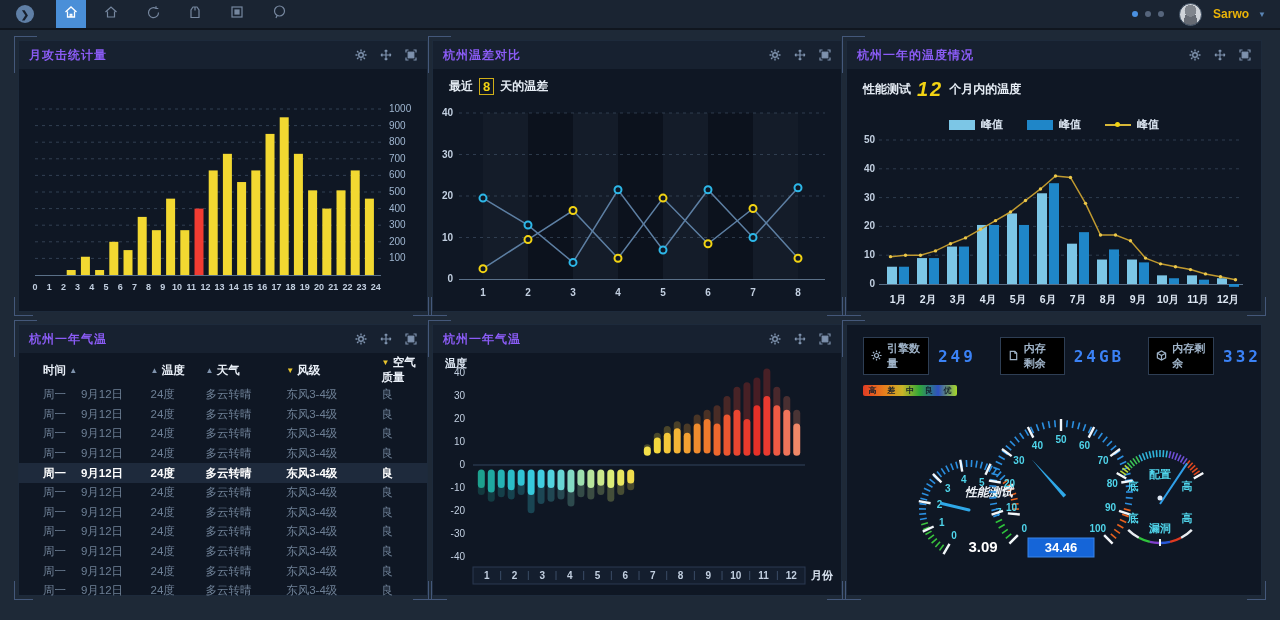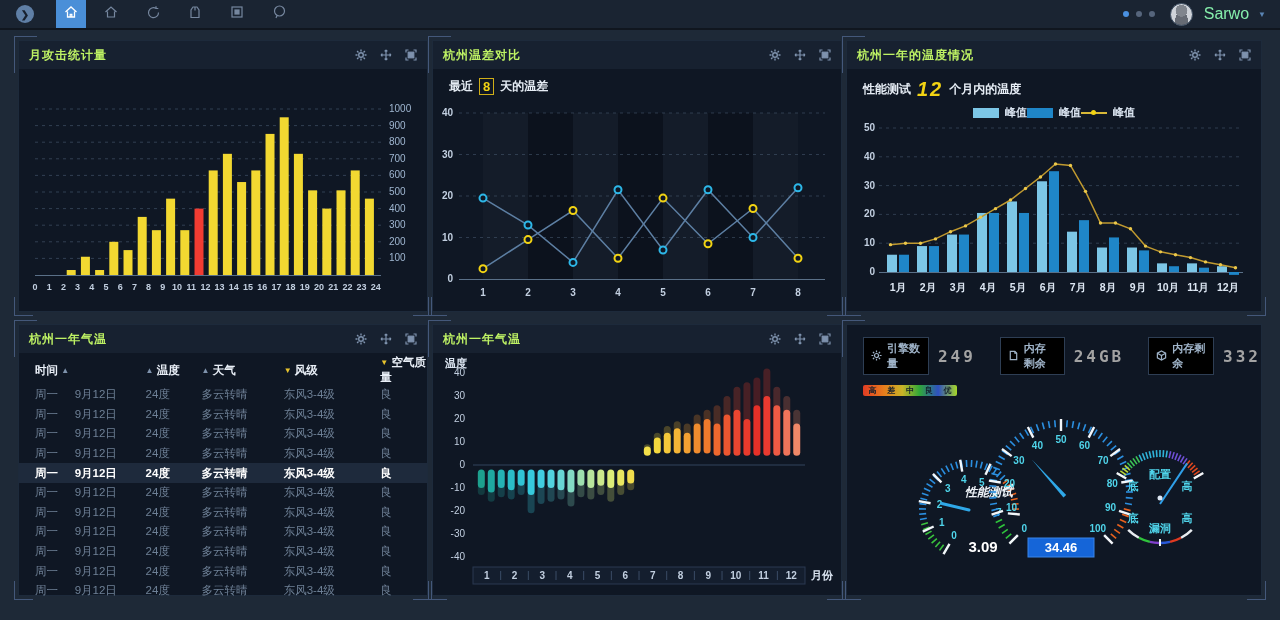--- a/index.html
+++ b/index.html
@@ -10,58 +10,58 @@
   .nav-circle{width:18px;height:18px;border-radius:50%;background:#5f7fa6;color:#17202e;font-size:10px;font-weight:bold;
     display:flex;align-items:center;justify-content:center;margin:0 22px 0 16px;cursor:pointer}
   .nav-item{width:34px;height:28px;display:flex;align-items:center;justify-content:center;color:#76879f;cursor:pointer;margin-right:8px}
   .nav-item.active{background:#4a8fd8;color:#fff;width:30px}
   .nav-right{margin-left:auto;display:flex;align-items:center;gap:7px;padding-right:14px}
   .dot{width:6px;height:6px;border-radius:50%;background:#56657c;display:inline-block}
   .dot.on{background:#4a90e0}
   .avatar{width:21px;height:21px;border-radius:50%;border:1px solid #3a4a5e;margin-left:8px;
     background:radial-gradient(circle at 50% 32%,#80858d 0 33%,transparent 34%),
                radial-gradient(ellipse at 50% 105%,#666b74 0 48%,transparent 49%),#cfd3d9}
-  .uname{color:#86efac;font-size:16px;font-weight:normal;margin-left:4px}
+  .uname{color:#eab308;font-size:12px;font-weight:bold;margin-left:4px}
   .caret{color:#5a84b4;font-size:8px;margin-left:2px}
   
   .grid{display:grid;grid-template-columns:410px 410px 416px;column-gap:4px;row-gap:12px;padding:10px 18px 0}
   .panel{position:relative;height:272px;background:#0f1724;border:1px solid #1d2a3b;box-sizing:border-box}
   .panel::before{content:"";position:absolute;top:-5px;left:-5px;width:22px;height:36px;border-top:1px solid #44587a;border-left:1px solid #44587a}
   .panel::after{content:"";position:absolute;bottom:-5px;left:-5px;width:18px;height:18px;border-bottom:1px solid #44587a;border-left:1px solid #44587a}
   .cor{position:absolute;bottom:-5px;right:-5px;width:18px;height:18px;border-bottom:1px solid #44587a;border-right:1px solid #44587a}
   .phead{height:28px;background:#172130;display:flex;align-items:center;padding:0 10px}
-  .ptitle{font-size:12px;font-weight:bold;color:#bef264;letter-spacing:1px;margin-right:auto}
+  .ptitle{font-size:12px;font-weight:bold;color:#8b5cf6;letter-spacing:1px;margin-right:auto}
   .pico{color:#7e92ad;margin-left:13px;cursor:pointer;display:flex}
   .pbody{height:244px;position:relative}
   
   .sub{margin:9px 0 0 16px;font-size:12px;font-weight:bold;color:#e6edf5;display:flex;align-items:center;gap:6px}
   .numbox{color:#f2d313;border:1px solid #cfae18;padding:0 3px;font-size:13px;line-height:15px}
   .numbig{color:#f2d313;font-size:20px;font-style:italic;font-weight:bold;letter-spacing:2px}
-  .lg{display:flex;justify-content:center;margin-top:4px;font-size:11px;font-weight:bold;color:#dce6f2;align-items:center}
+  .lg{display:flex;justify-content:center;gap:24px;margin-top:16px;font-size:11px;font-weight:bold;color:#dce6f2;align-items:center}
   .lgi{display:flex;align-items:center;gap:6px}
   .sw1{width:26px;height:10px;background:#7cc6e6}
   .sw2{width:26px;height:10px;background:#1f86c8}
   .sw3{width:26px;height:0;border-top:2px solid #d8b838;position:relative}
   .sw3 i{position:absolute;left:10px;top:-3.5px;width:5px;height:5px;background:#f2d313;border-radius:50%}
   
   table.tbl{width:100%;border-collapse:collapse;table-layout:fixed;font-size:11.5px;margin-top:2px}
   .tbl th{color:#e9eff7;font-weight:bold;text-align:left;height:24px;padding:0}
   .tbl td{color:#6e8096;height:19.6px;padding:0}
   .tbl tr.hl td{color:#ffffff;font-weight:bold;background:#1e2a3c}
-  .tbl .c0{padding-left:16px}
+  .tbl .c0{padding-left:24px}
   .tbl .c5{padding-left:22px}
   .ar{font-size:8px;vertical-align:1px}
   .ar.up{color:#7f93ad}
   .ar.down{color:#e8c42e}
   
   .stats{display:flex;gap:24px;padding:12px 0 0 16px;align-items:center}
   .stat{display:flex;align-items:center}
   .stat-box{display:flex;align-items:center;gap:5px;background:#000000;border:1px solid #2e3e54;
     padding:3px 7px;color:#9fb3c8;font-size:11px;font-weight:bold}
-  .stat-val{font-size:16px;font-weight:bold;color:#a3a3a3;letter-spacing:3px;margin-left:9px;font-family:"DejaVu Sans Mono",monospace}
+  .stat-val{font-size:16px;font-weight:bold;color:#3b82f6;letter-spacing:3px;margin-left:9px;font-family:"DejaVu Sans Mono",monospace}
   .grade{display:flex;margin:10px 0 0 16px;width:94px;height:11px;justify-content:space-around;
     font-size:8px;color:#14202c;font-weight:bold;line-height:11px;border-radius:2px;
     background:linear-gradient(90deg,#e03c24 0%,#e87c1c 22%,#c8b428 42%,#30a838 60%,#2e50c0 80%,#a8d828 100%)}
 </style>
 </head>
 <body>
 
 <nav class="nav">
   <div class="nav-circle">❯</div>
 

